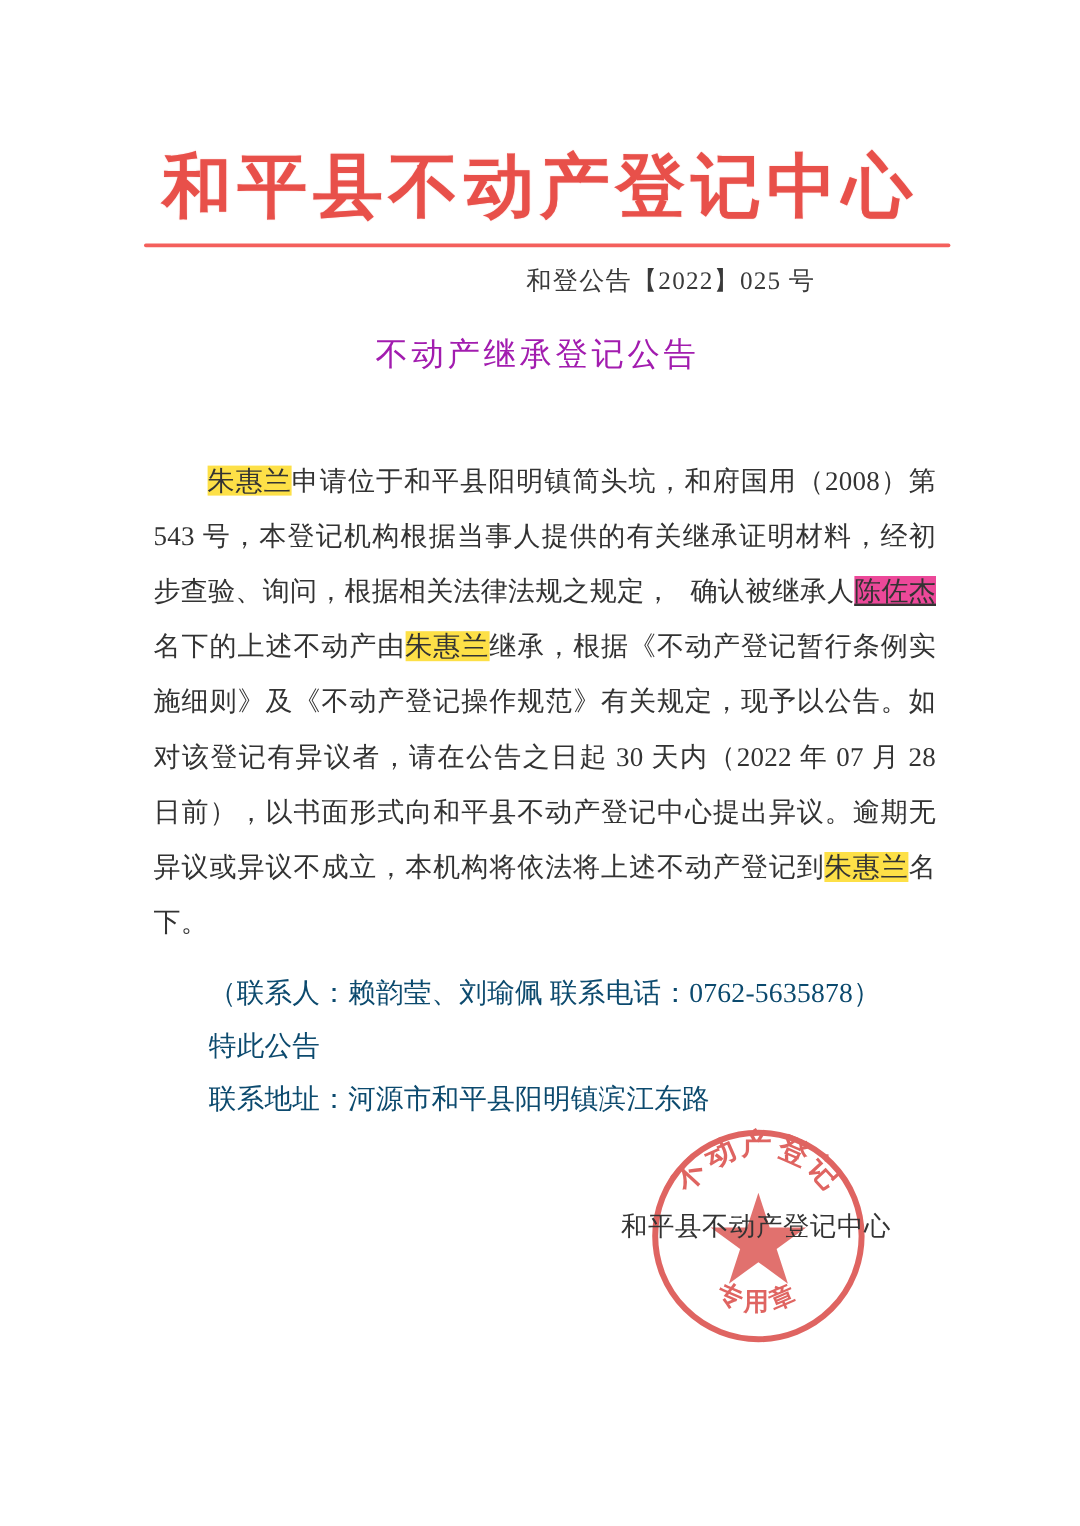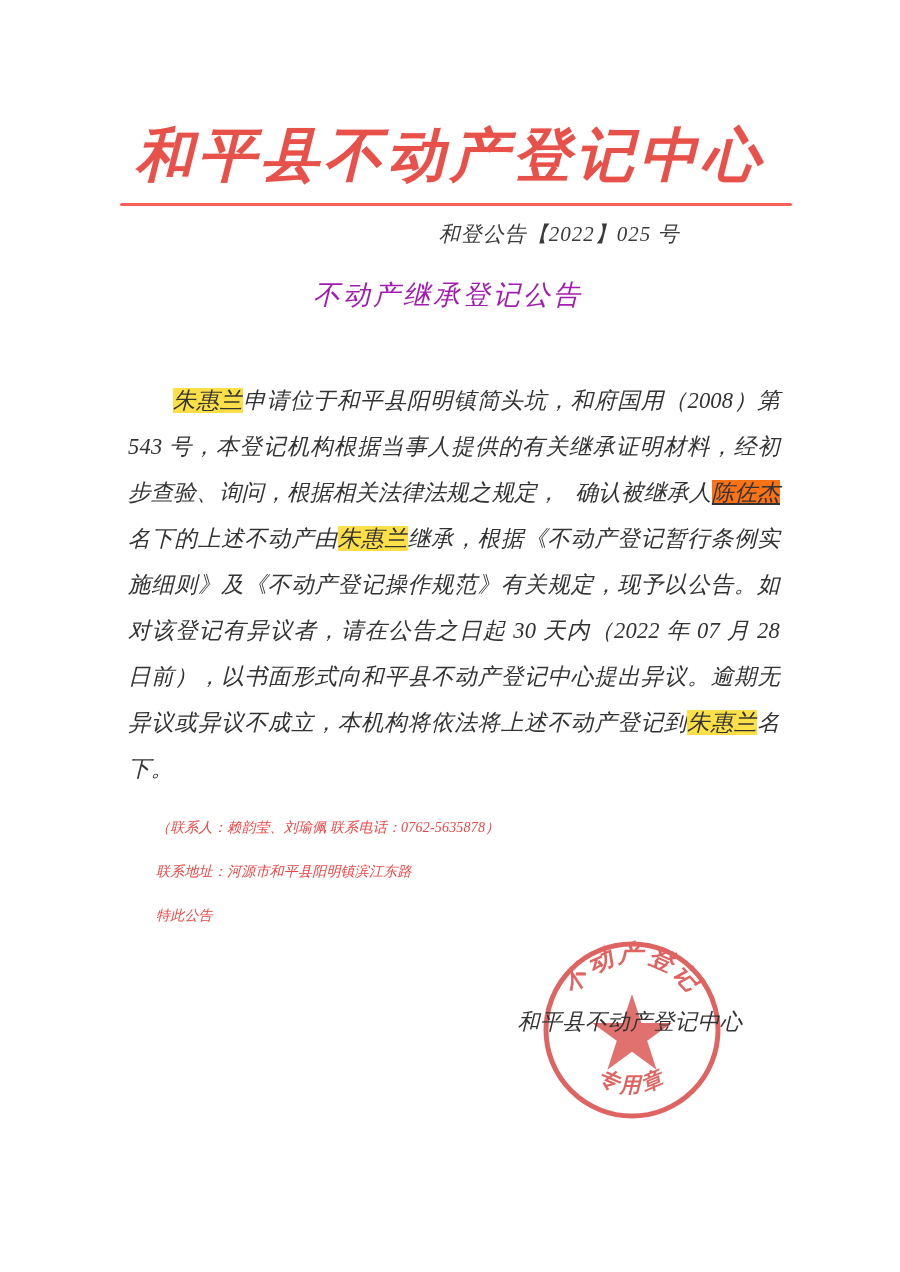--- a/index.html
+++ b/index.html
@@ -11,21 +11,20 @@
     font-family: "Liberation Serif", "DejaVu Serif", serif;
     color: #2a2a2a;
   }
   .page {
     position: relative;
     width: 900px;
     height: 1272px;
     background: #ffffff;
     overflow: hidden;
     box-sizing: border-box;
-    font-style: italic;
   }
 
   
   .masthead {
     position: absolute;
     top: 126px;
     left: 0;
     width: 900px;
     text-align: center;
   }
@@ -93,38 +92,38 @@
   .body-block p {
     margin: 0;
   }
   .indent2 {
     text-indent: 2em;
   }
   .hl {
     background: #fde047;
   }
   .ul-name {
-    background: #f97316;
+    background: #ec4899;
     text-decoration: underline;
     text-underline-offset: 3px;
   }
   .gap-sp {
     display: inline-block;
     width: 0.7em;
   }
 
   
   .contact-block {
     position: absolute;
     top: 806px;
     left: 128px;
     width: 680px;
-    font-size: 14px;
+    font-size: 23px;
     line-height: 44px;
-    color: #ef4444;
+    color: #0c4a6e;
     letter-spacing: 0.2px;
   }
   .contact-block p {
     margin: 0;
     text-indent: 2em;
   }
 
   
   .signature {
     position: absolute;
@@ -167,22 +166,22 @@
   <div class="doc-number">和登公告【2022】025 号</div>
 
   <div class="doc-title">不动产继承登记公告</div>
 
   <div class="body-block">
     <p class="indent2"><span class="hl">朱惠兰</span><span>申请位于和平县阳明镇简头坑，和府国用（2008）第 543 号，本登记机构根据当事人提供的有关继承证明材料，经初步查验、询问，根据相关法律法规之规定，</span><span class="gap-sp"></span><span>确认被继承人</span><span class="ul-name">陈佐杰</span><span>名下的上述不动产由</span><span class="hl">朱惠兰</span><span>继承，根据《不动产登记暂行条例实施细则》及《不动产登记操作规范》有关规定，现予以公告。如对该登记有异议者，请在公告之日起 30 天内（2022 年 07 月 28 日前），以书面形式向和平县不动产登记中心提出异议。逾期无异议或异议不成立，本机构将依法将上述不动产登记到</span><span class="hl">朱惠兰</span><span>名下。</span></p>
   </div>
 
   <div class="contact-block">
     <p>（联系人：赖韵莹、刘瑜佩  联系电话：0762-5635878）</p>
+    <p>特此公告</p>
     <p>联系地址：河源市和平县阳明镇滨江东路</p>
-    <p>特此公告</p>
   </div>
 
   <div class="seal">
     <svg width="188" height="188" viewBox="0 0 188 188" xmlns="http://www.w3.org/2000/svg">
       <defs>
         <path id="arcpath" d="M 26 94 A 68 68 0 0 1 162 94" fill="none"></path>
         <path id="arcpath-bottom" d="M 32 94 A 62 62 0 0 0 156 94" fill="none"></path>
       </defs>
       <circle cx="94" cy="94" r="86" fill="none" stroke="#d8433f" stroke-width="5"></circle>
       <text font-family="'Liberation Serif','DejaVu Serif',serif" font-size="25" font-weight="bold" fill="#d8433f" letter-spacing="3">

